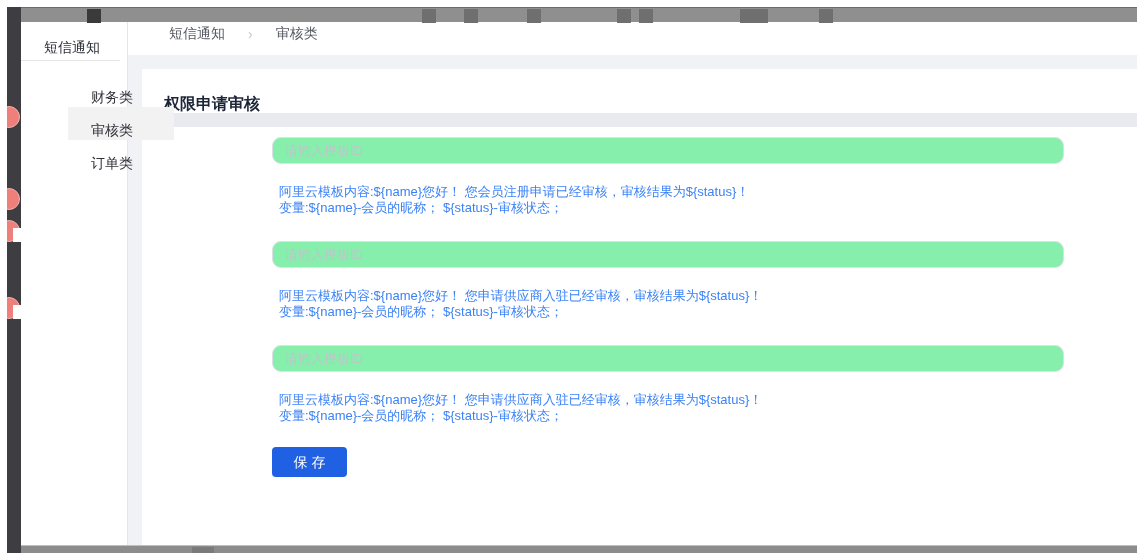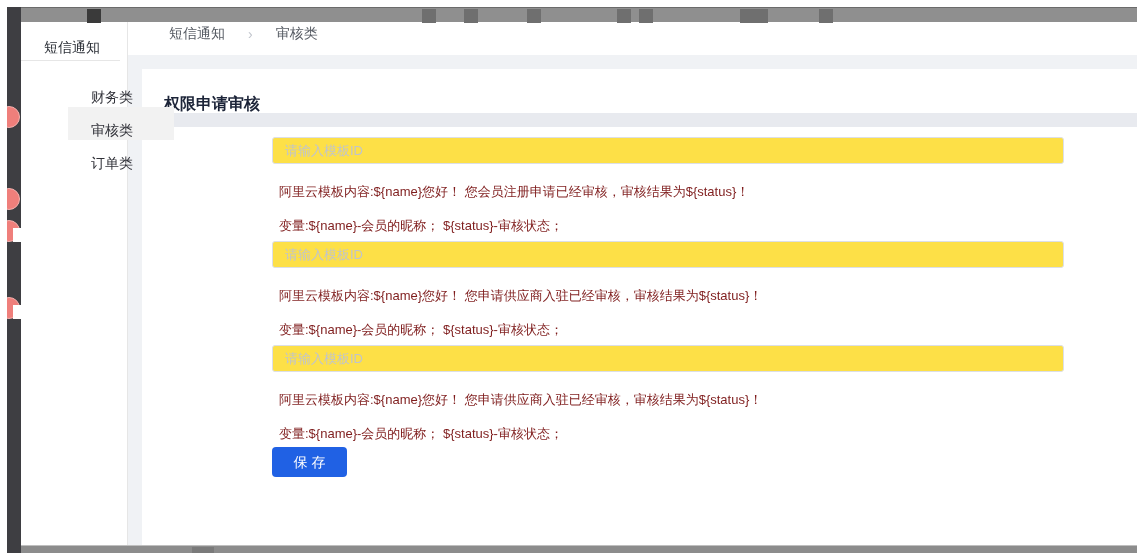--- a/index.html
+++ b/index.html
@@ -34,25 +34,25 @@
   .crumb-sep { font-size:14px; color:#c0c4cc; margin:0 9px; }
 
   
   .main-bg { position:absolute; left:121px; top:48px; width:1016px; height:540px; background:#f0f2f5; z-index:5; }
   .card { position:absolute; left:14px; top:14px; right:0; bottom:0; background:#ffffff; }
   .card-title { position:absolute; left:15px; top:18px; font-size:16px; font-weight:bold; color:#1c2438; }
   .card-divider { position:absolute; left:15px; right:0; top:44px; height:1px; background:#e8eaef; }
 
   .form-row { position:absolute; left:0; right:0; height:100px; }
   .row-label { position:absolute; left:0; top:0; width:123px; height:27px; line-height:27px; text-align:right; font-size:14px; color:#5b5f66; }
-  .tpl-input { position:absolute; left:130px; top:0; width:792px; height:27px; border:1px solid #dcdfe6; border-radius:3px; padding:0 12px; font-size:13px; color:#333; background:#fde047; outline:none; font-family:"Liberation Sans","DejaVu Sans",sans-serif; }
+  .tpl-input { position:absolute; left:130px; top:0; width:792px; height:27px; border:1px solid #dcdfe6; border-radius:9px; padding:0 12px; font-size:13px; color:#333; background:#86efac; outline:none; font-family:"Liberation Sans","DejaVu Sans",sans-serif; }
   .tpl-input::placeholder { color:#c0c4cc; opacity:1; }
-  .helper { position:absolute; left:130px; font-size:13px; color:#7f1d1d; white-space:nowrap; }
+  .helper { position:absolute; left:130px; font-size:13px; color:#3b82f6; white-space:nowrap; }
   .helper.tpl { top:39px; }
-  .helper.vars { top:73px; }
+  .helper.vars { top:55px; }
 
   .save-btn { position:absolute; left:130px; top:378px; width:75px; height:30px; background:#2061e4; color:#ffffff; font-size:14px; border:none; border-radius:4px; cursor:pointer; font-family:"Liberation Sans","DejaVu Sans",sans-serif; }
 </style>
 </head>
 <body>
 
 <div class="top-strip">
   <div class="tick dark" style="left:80px;width:11px;"></div>
   <div class="tick" style="left:415px;width:4px;"></div>
   <div class="tick" style="left:457px;width:3px;"></div>

